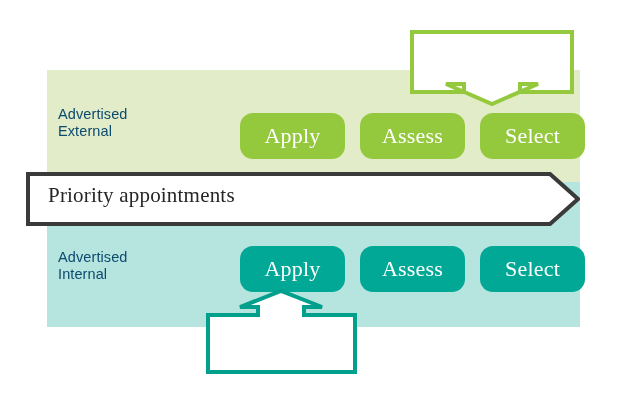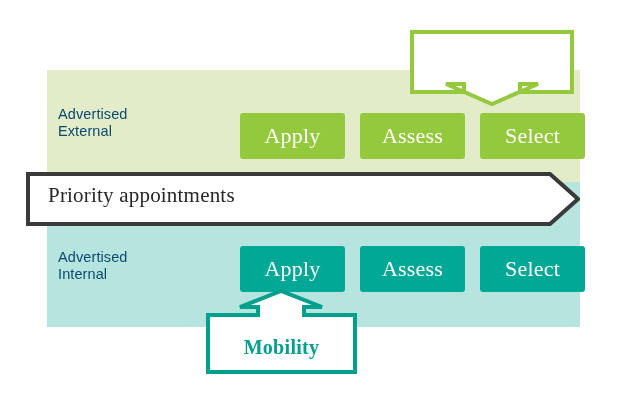--- a/index.html
+++ b/index.html
@@ -59,21 +59,21 @@
     left: 240px;
     display: flex;
     gap: 15px;
   }
   .stage-row-external { top: 113px; }
   .stage-row-internal { top: 246px; }
 
   .stage-btn {
     width: 105px;
     height: 46px;
-    border-radius: 3px;
+    border-radius: 13px;
     display: flex;
     align-items: center;
     justify-content: center;
     font-family: "Liberation Serif", serif;
     font-size: 22px;
     color: #ffffff;
     box-sizing: border-box;
     letter-spacing: 0.2px;
   }
   .stage-btn.green { background: #95c93d; }
@@ -166,16 +166,15 @@
     <svg width="168" height="80" viewBox="0 0 168 80">
 
       <path d="M 4,4 L 164,4 L 164,64 L 112,64 L 112,56 L 130,56 L 84,76 L 38,56 L 56,56 L 56,64 L 4,64 Z" fill="#ffffff" stroke="#95c93d" stroke-width="4" stroke-linejoin="miter"></path>
     </svg>
   </div>
 
   <div class="callout callout-mobility">
     <svg width="155" height="88" viewBox="0 0 155 88">
       <path d="M 4,84 L 151,84 L 151,27 L 100,27 L 100,19 L 118,19 L 77,3 L 36,19 L 54,19 L 54,27 L 4,27 Z" fill="#ffffff" stroke="#00a08d" stroke-width="4" stroke-linejoin="miter"></path>
     </svg>
-    <div class="callout-text">Mobility</div>
   </div>
 
 </div>
 
 </body></html>

